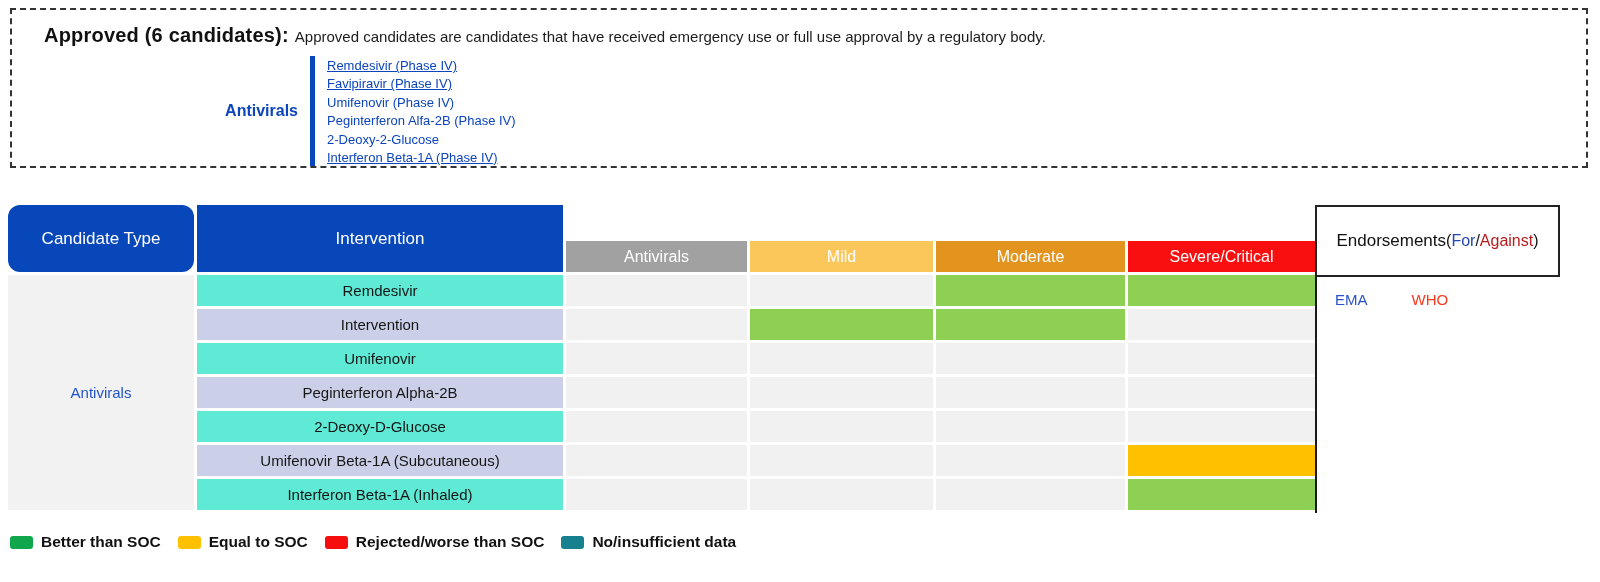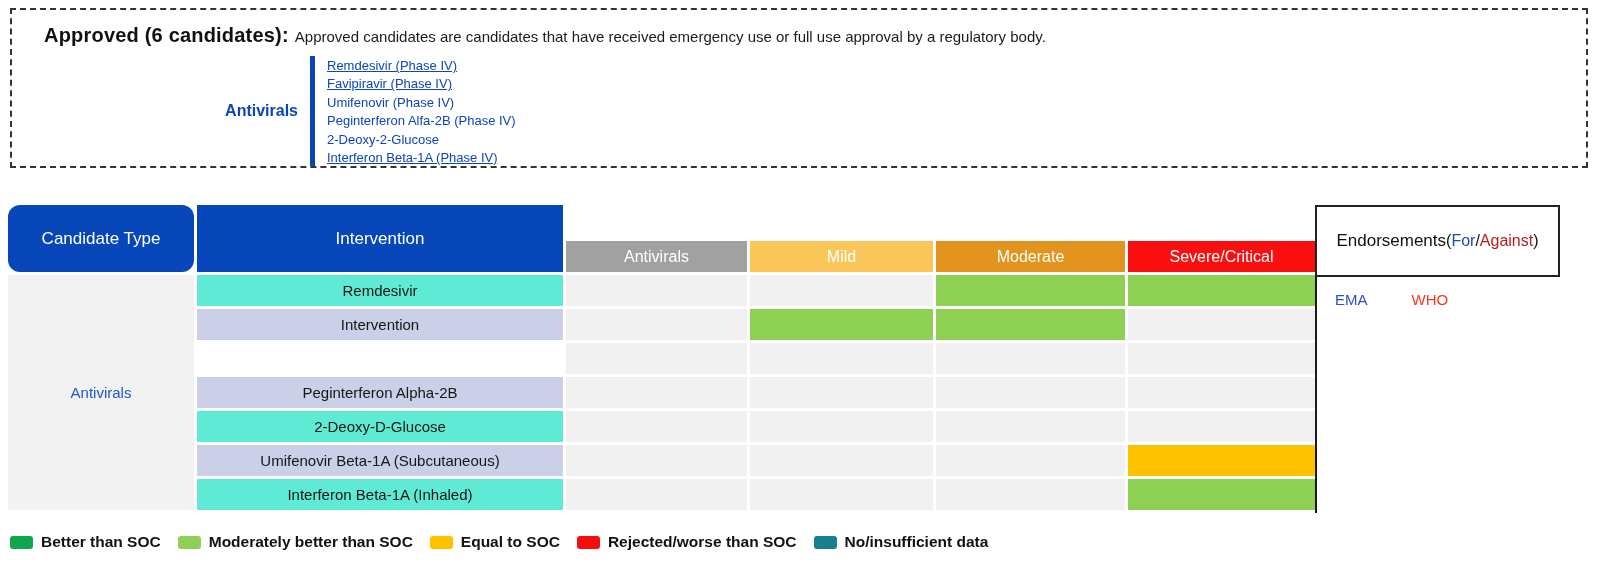--- a/index.html
+++ b/index.html
@@ -100,20 +100,21 @@
       <div class="cell b-sev" style="grid-column:4;grid-row:3"></div>
       <div class="cell b-sev" style="grid-area: 3 / 5; background: rgb(142, 208, 83);"></div>
       <div class="cell b-sev" style="grid-area: 3 / 6; background: rgb(142, 208, 83);"></div>
 
       <div class="cell b-intervention row-dark" style="grid-row:4">Intervention</div>
       <div class="cell b-sev" style="grid-column:3;grid-row:4"></div>
       <div class="cell b-sev" style="grid-area: 4 / 4; background: rgb(142, 208, 83);"></div>
       <div class="cell b-sev" style="grid-area: 4 / 5; background: rgb(142, 208, 83);"></div>
       <div class="cell b-sev" style="grid-column:6;grid-row:4"></div>
 
+      <div class="cell b-intervention row-light" style="grid-row:5">Umifenovir</div>
       <div class="cell b-sev" style="grid-column:3;grid-row:5"></div>
       <div class="cell b-sev" style="grid-column:4;grid-row:5"></div>
       <div class="cell b-sev" style="grid-column:5;grid-row:5"></div>
       <div class="cell b-sev" style="grid-column:6;grid-row:5"></div>
 
       <div class="cell b-intervention row-dark" style="grid-row:6">Peginterferon Alpha-2B</div>
       <div class="cell b-sev" style="grid-column:3;grid-row:6"></div>
       <div class="cell b-sev" style="grid-column:4;grid-row:6"></div>
       <div class="cell b-sev" style="grid-column:5;grid-row:6"></div>
       <div class="cell b-sev" style="grid-column:6;grid-row:6"></div>
@@ -149,24 +150,20 @@
       <span class="who">WHO</span>
     </div>
   </section>
 
   <div class="legend">
     <div class="legend-item">
       <span class="swatch" style="background: rgb(16, 166, 76);"></span>
       <span class="legend-label">Better than SOC</span>
     </div>
     <div class="legend-item">
-      <span class="swatch" style="background: rgb(142, 208, 83);"></span>
-      <span class="legend-label">Moderately better than SOC</span>
-    </div>
-    <div class="legend-item">
       <span class="swatch" style="background: rgb(255, 192, 0);"></span>
       <span class="legend-label">Equal to SOC</span>
     </div>
     <div class="legend-item">
       <span class="swatch" style="background: rgb(246, 13, 13);"></span>
       <span class="legend-label">Rejected/worse than SOC</span>
     </div>
     <div class="legend-item">
       <span class="swatch" style="background: rgb(23, 128, 143);"></span>
       <span class="legend-label">No/insufficient data</span>

